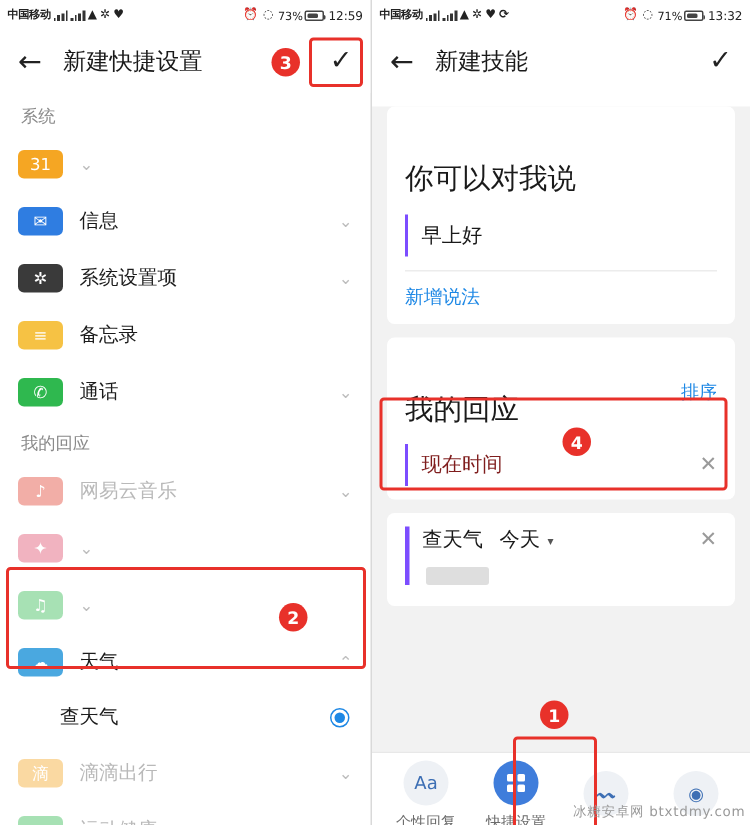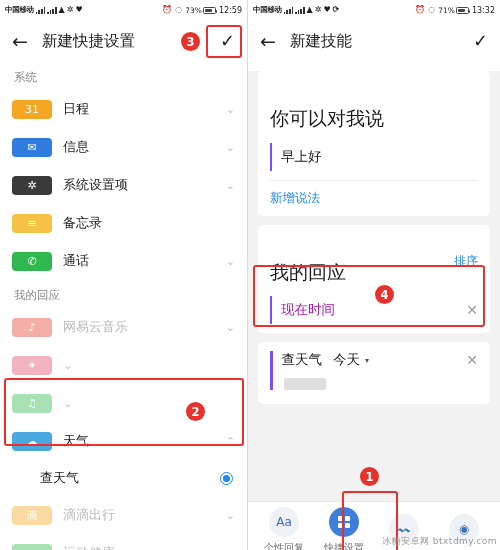--- a/index.html
+++ b/index.html
@@ -56,21 +56,21 @@
 
   
   .section-label {
     font-size: 11.5px; color: #8a8a8a; padding: 8px 14px 5px 14px;
   }
   .row {
     height: 38px; display: flex; align-items: center; padding: 0 12px; gap: 11px;
     position: relative;
   }
   .row .ic {
-    width: 40px; height: 19px; border-radius: 4px;
+    width: 30px; height: 19px; border-radius: 4px;
     display: flex; align-items: center; justify-content: center;
     font-size: 11px; color: #fff; flex: 0 0 auto;
   }
   .row .lbl { flex: 1; font-size: 13px; color: #1c1c1c; }
   .row .chev { color: #bdbdbd; font-size: 11px; }
   .row.muted .lbl { color: #b9b9b9; }
   .row.muted .ic { opacity: 0.42; }
 
   .subrow {
     height: 36px; display: flex; align-items: center;
@@ -96,21 +96,21 @@
     margin-top: 11px; border-left: 2.5px solid #7c4dff; padding: 5px 0 5px 9px;
     font-size: 13.5px; color: #1a1a1a;
   }
   .divider { height: 1px; background: #ececec; margin: 9px 0 0 0; }
   .addlink { font-size: 12.5px; color: #1e88e5; padding-top: 9px; }
 
   .resp-item {
     display: flex; align-items: center; margin-top: 10px;
     border-left: 2.5px solid #7c4dff; padding: 5px 0 5px 9px;
   }
-  .resp-item .txt { flex: 1; font-size: 13.5px; color: #a21caf; }
+  .resp-item .txt { flex: 1; font-size: 13.5px; color: #7f1d1d; }
   .xclose { color: #9a9a9a; font-size: 14px; padding-left: 6px; }
 
   .card2 { background: #fff; margin: 9px 10px; border-radius: 5px; padding: 9px 12px 14px 12px; }
   .chiprow { display: flex; align-items: center; }
   .chip-main { font-size: 13.5px; color: #1a1a1a; }
   .chip-sub { font-size: 13.5px; color: #1a1a1a; margin-left: 11px; }
   .caret { margin-left: 5px; font-size: 8px; color: #555; }
   .grayblock {
     margin-top: 9px; margin-left: 2px; width: 42px; height: 12px;
     background: #dedede; border-radius: 2px;
@@ -192,21 +192,20 @@
     <div class="appbar">
       <span class="backarrow">←</span>
       <span class="appbar-title">新建快捷设置</span>
       <span class="checkmark">✓</span>
     </div>
 
     <div class="section-label">系统</div>
 
     <div class="row">
       <span class="ic" style="background:#f5a623">31</span>
-      <span class="lbl">日程</span>
       <span class="chev">⌄</span>
     </div>
     <div class="row">
       <span class="ic" style="background:#2f7de1">✉</span>
       <span class="lbl">信息</span>
       <span class="chev">⌄</span>
     </div>
     <div class="row">
       <span class="ic" style="background:#3a3a3a">✲</span>
       <span class="lbl">系统设置项</span>

